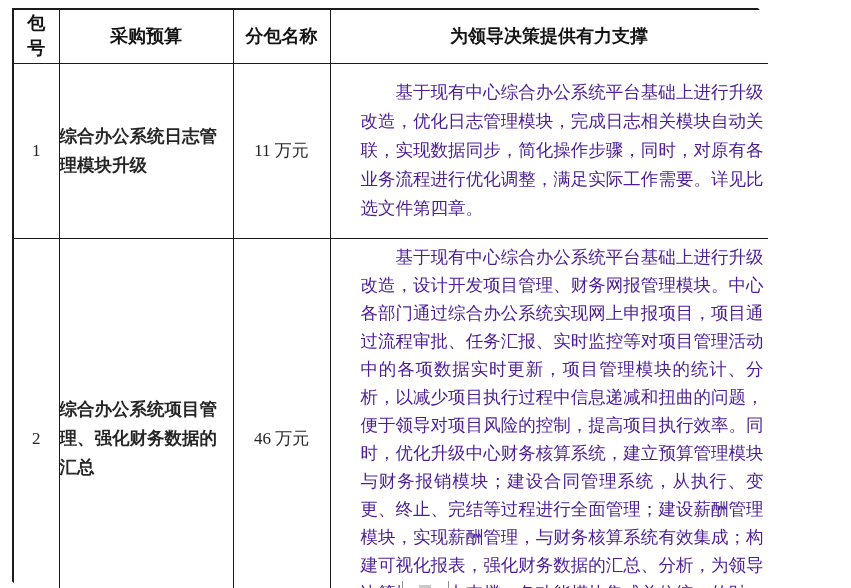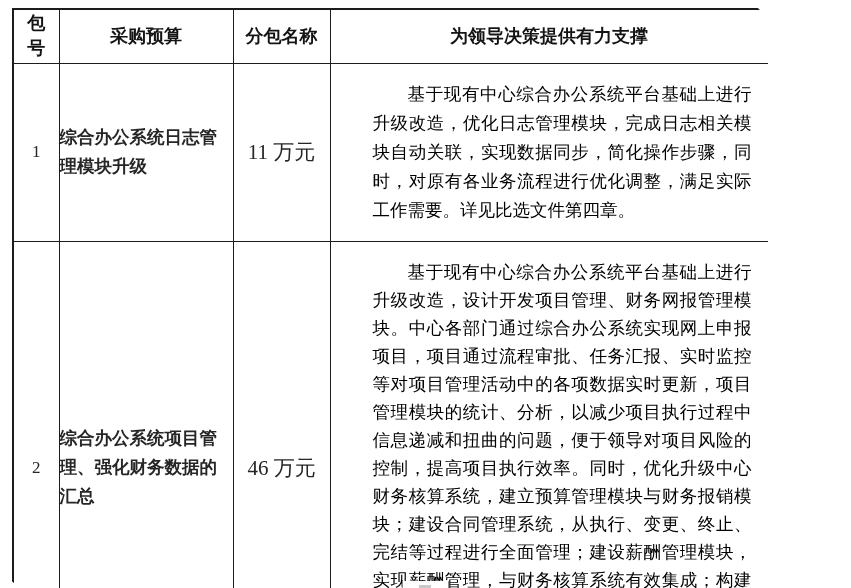--- a/index.html
+++ b/index.html
@@ -61,34 +61,34 @@
     text-align: left;
     vertical-align: middle;
     font-size: 17.5px;
     line-height: 29px;
     padding: 2px 4px 2px 11px;
     font-weight: bold;
   }
   td.budget-cell {
     text-align: center;
     vertical-align: middle;
-    font-size: 21px;
+    font-size: 17px;
     white-space: nowrap;
   }
   td.desc-cell {
     vertical-align: middle;
     padding: 3px 6px 3px 7px;
   }
   td.desc-cell p {
-    margin: 16px;
+    margin: 4px;
     font-size: 17.5px;
     text-align: justify;
     text-justify: inter-character;
     text-indent: 2em;
-    color: #000000;
+    color: #4c1d95;
     padding-left: 26px;
   }
   tr.body-row-1 td.desc-cell p { line-height: 29px; }
   tr.body-row-2 td.desc-cell p { line-height: 28px; }
   td.use-cell {
     text-align: center;
     vertical-align: middle;
     font-size: 13px;
     font-weight: bold;
   }

